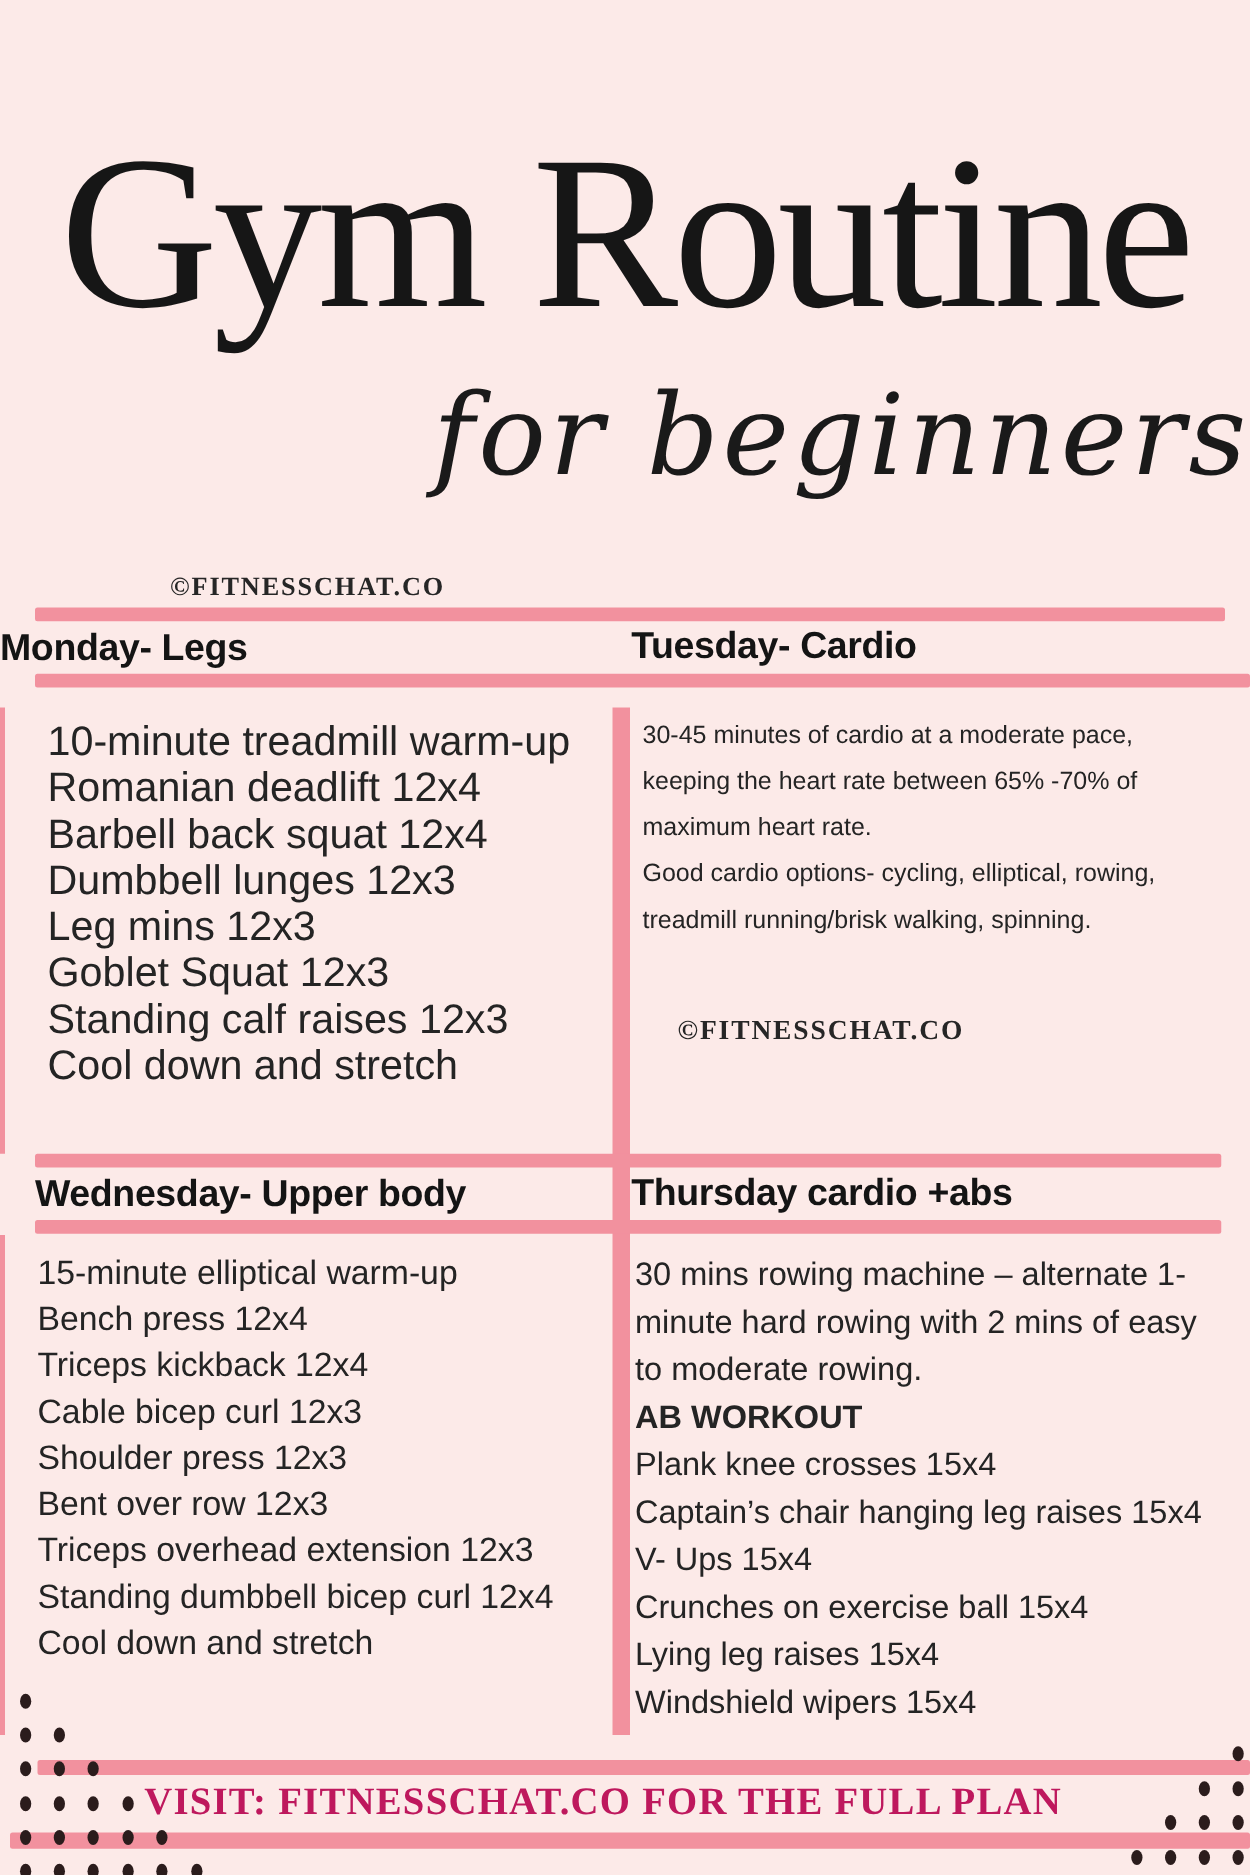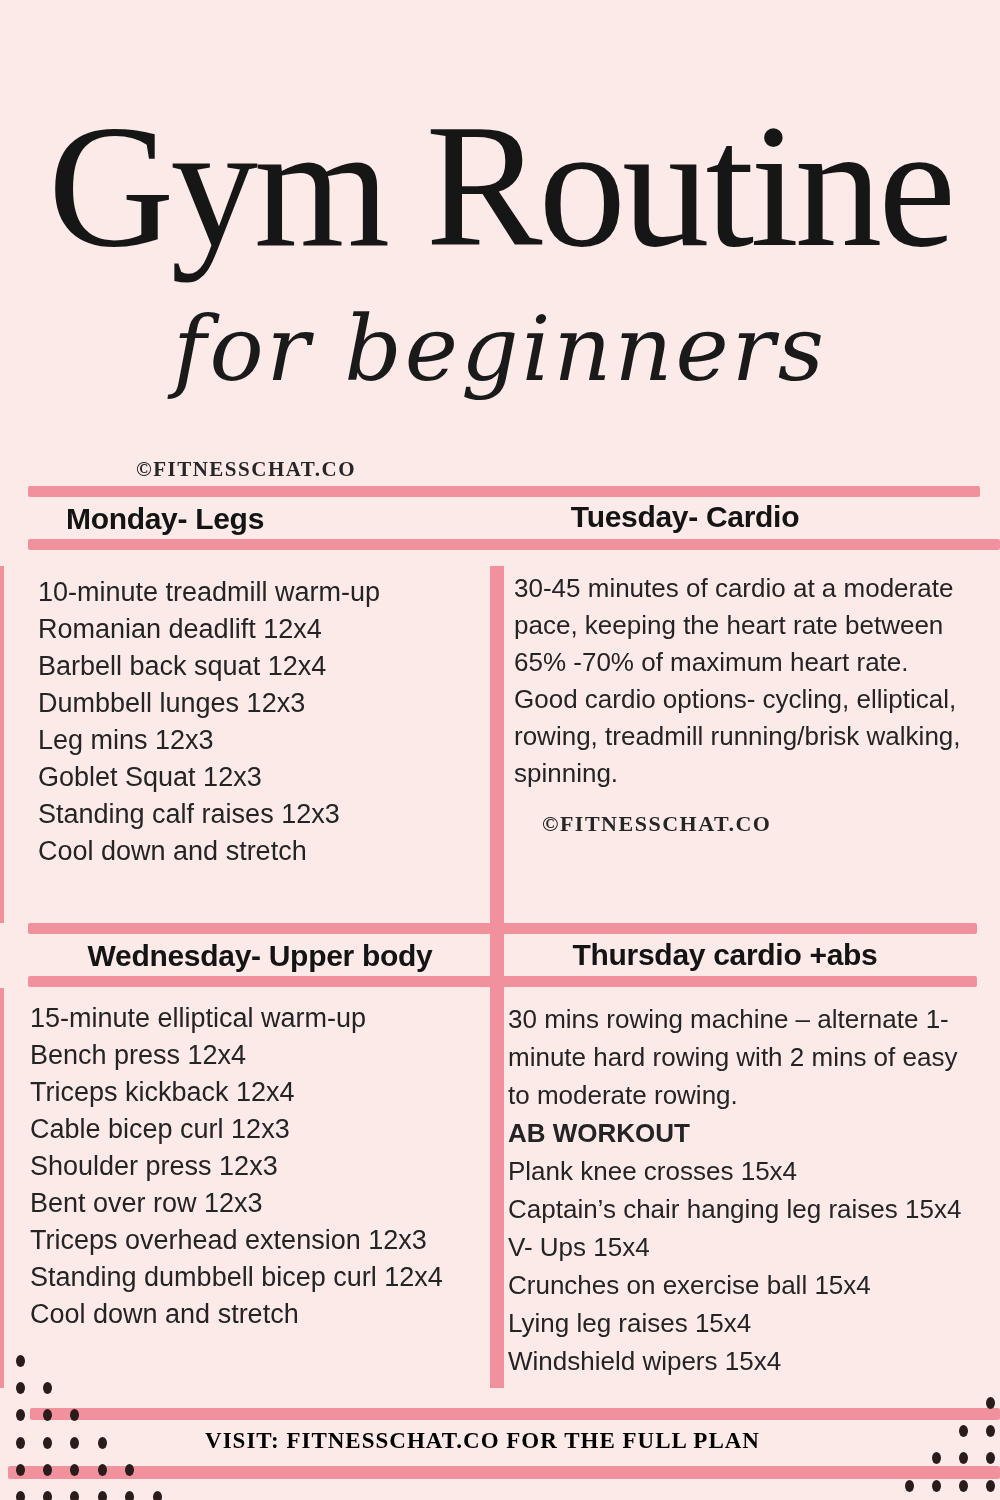--- a/index.html
+++ b/index.html
@@ -8,21 +8,21 @@
     position:relative;width:1000px;height:1500px;overflow:hidden;
     background:var(--bg,#fceae8);
     margin-top:23px;
   }
   .title{
     position:absolute;left:0;right:0;top:76px;text-align:center;
     font-family:"Liberation Serif", serif;font-weight:500;
     font-size:175px;line-height:1;letter-spacing:-4px;color:#161616;
   }
   .subtitle{
-    position:absolute;left:0;right:0;top:272px;text-align:center;
+    position:absolute;left:0;right:0;top:272px;text-align:right;
     font-family:"DejaVu Serif", serif;font-style:italic;
     font-size:90px;line-height:1.2;letter-spacing:3px;color:#1a1a1a;
   }
   .wm{
     position:absolute;font-family:"Liberation Serif", serif;font-weight:bold;
     letter-spacing:1.5px;color:#262626;
   }
   .wm-top{left:136px;top:434px;font-size:21px;}
   .wm-mid{left:542px;top:788px;font-size:22px;}
   .bar{position:absolute;background:var(--bar,#f2919e);border-radius:2px;z-index:2;}
@@ -31,38 +31,38 @@
   .bar3{left:28px;top:900px;width:949px;height:11px;}
   .bar4{left:28px;top:953px;width:949px;height:11px;}
   .bar5{left:30px;top:1385px;width:970px;height:12px;}
   .bar6{left:8px;top:1443px;width:992px;height:13px;}
   .vdivider{position:absolute;left:490px;top:543px;width:14px;height:822px;
     background:var(--bar,#f2919e);z-index:1;}
   .ledge{position:absolute;left:0;width:4px;background:var(--bar,#f2919e);z-index:1;}
   .ledge1{top:543px;height:357px;}
   .ledge2{top:965px;height:400px;}
   .day-header{
-    position:absolute;text-align:center;font-weight:bold;font-size:30px;
+    position:absolute;font-weight:bold;font-size:30px;
     line-height:34px;letter-spacing:-0.3px;color:var(--heading,#141414);z-index:3;
   }
   .monday-h{left:0;top:479px;width:330px;}
   .tuesday-h{left:505px;top:477px;width:360px;}
   .wednesday-h{left:28px;top:916px;width:464px;}
   .thursday-h{left:505px;top:915px;width:440px;}
   .list,.para-block{position:absolute;color:var(--body,#242424);z-index:3;}
-  .monday-list{left:38px;top:551px;width:450px;font-size:27px;line-height:37px;}
+  .monday-list{left:38px;top:551px;width:450px;font-size:33px;line-height:37px;}
   .wednesday-list{left:30px;top:977px;width:455px;font-size:27px;line-height:37px;}
-  .tuesday-block{left:514px;top:547px;width:462px;font-size:26px;line-height:37px;}
+  .tuesday-block{left:514px;top:547px;width:462px;font-size:20px;line-height:37px;}
   .thursday-block{left:508px;top:977px;width:470px;font-size:26px;line-height:38px;}
   .thursday-block .ab-heading{font-weight:bold;}
   .thursday-block .list-inline div{white-space:nowrap;}
   .banner{
     position:absolute;left:0;top:1400px;width:965px;text-align:center;
-    font-family:"Liberation Serif", serif;font-weight:bold;font-size:23px;
-    line-height:36px;letter-spacing:1px;color:#000000;z-index:3;
+    font-family:"Liberation Serif", serif;font-weight:bold;font-size:31px;
+    line-height:36px;letter-spacing:1px;color:#be185d;z-index:3;
   }
   .dots{position:absolute;left:0;top:0;width:100%;height:100%;z-index:4;pointer-events:none;}
   .dot{position:absolute;width:9px;height:12px;border-radius:50%;background:var(--dot,#2b1c1c);}
   .bottom-strip{position:absolute;left:0;top:1496px;width:1000px;height:4px;
     background:var(--strip,#24222e);z-index:5;}
 </style>
 </head>
 <body>
 
 <div class="page">

